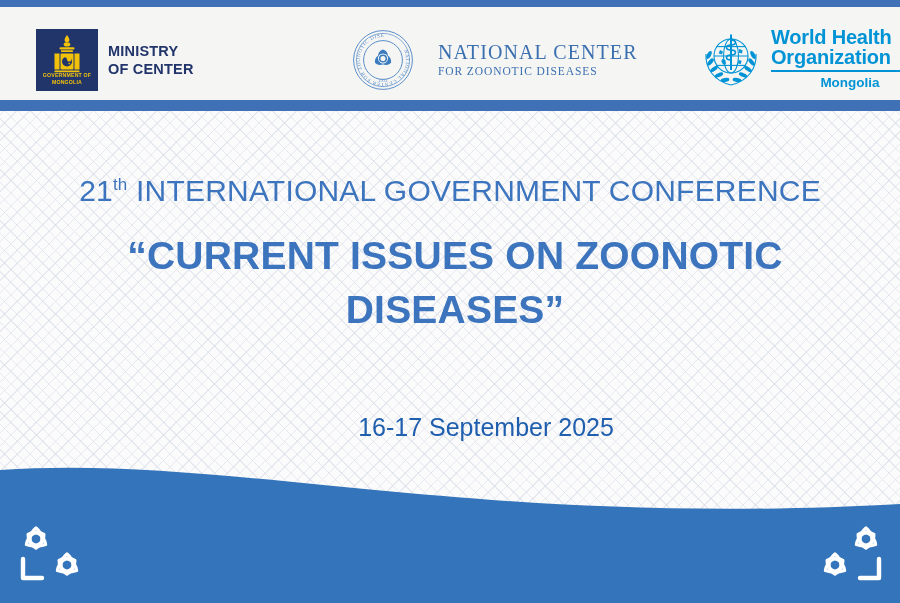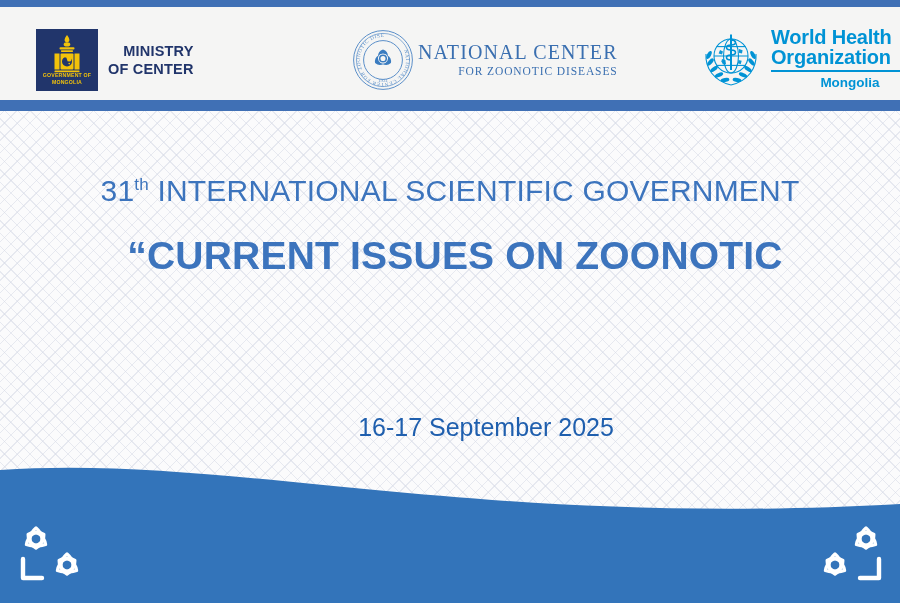--- a/index.html
+++ b/index.html
@@ -86,42 +86,40 @@
     font-family: "Liberation Sans", sans-serif;
   }
   .moh-text {
     margin-left: 10px;
     color: #21356b;
     font-size: 14.5px;
     font-weight: bold;
     line-height: 18px;
     letter-spacing: .2px;
     white-space: nowrap;
-    text-align: right;
   }
 
   
   .ncz-seal { flex: none; }
   .ncz-text {
-    margin-left: 4px;
+    margin-left: 24px;
     color: #3a6fb0;
     font-family: "Liberation Serif", serif;
     line-height: 1.05;
   }
   .ncz-line1 {
     font-size: 20px;
     letter-spacing: 1.1px;
     white-space: nowrap;
   }
   .ncz-line2 {
     font-size: 11.5px;
     letter-spacing: .9px;
     white-space: nowrap;
     margin-top: 2px;
-    text-align: right;
   }
 
   
   .who-emblem { flex: none; }
   .who-text {
     margin-left: 9px;
     color: #0093d5;
   }
   .who-l1, .who-l2 {
     font-size: 20px;
@@ -337,23 +335,24 @@
       </div>
     </div>
 
   </div>
 
   <div class="header-divider"></div>
 
   <div class="body-area">
 
     <div class="title-block">
-      <div class="conf-line"><span>31</span><sup>th</sup><span> INTERNATIONAL SCIENTIFIC GOVERNMENT</span></div>
+      <div class="conf-line"><span>21</span><sup>th</sup><span> INTERNATIONAL GOVERNMENT CONFERENCE</span></div>
       <div class="theme">
         <div>“CURRENT ISSUES ON ZOONOTIC</div>
+        <div>DISEASES”</div>
       </div>
     </div>
 
     <div class="meta-block">
       <div class="meta-line">16-17 September 2025</div>
     </div>
 
   </div>
 
   <div class="wave-wrap">

